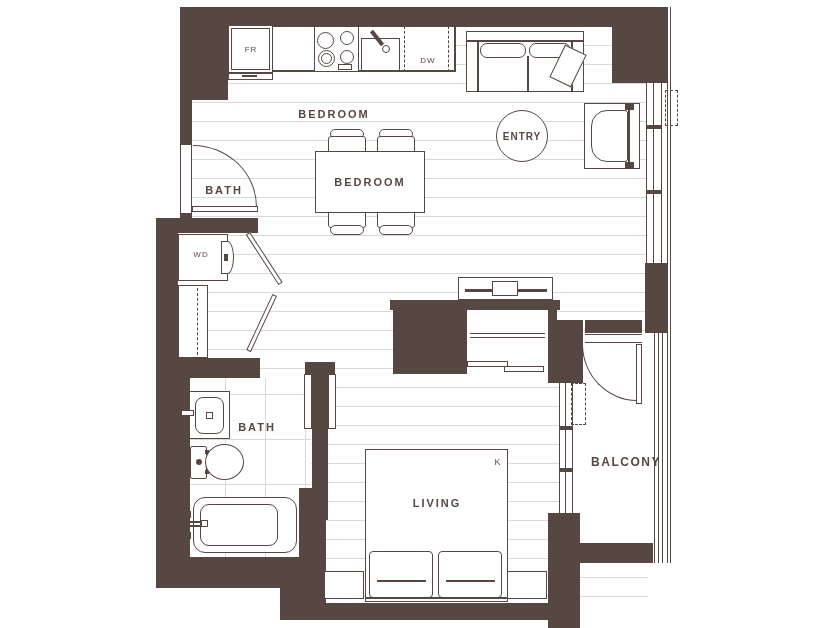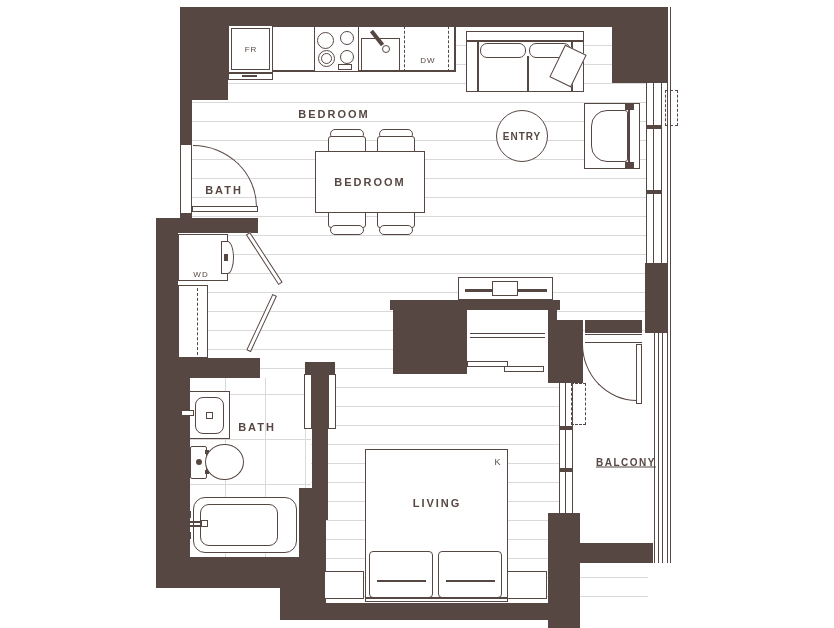--- a/index.html
+++ b/index.html
@@ -142,21 +142,21 @@
   <div class="b" style="left:330px;top:225px;width:34px;height:10px;border-radius:5px;"></div>
   <div class="b" style="left:377px;top:210px;width:38px;height:18px;border-radius:3px;"></div>
   <div class="b" style="left:379px;top:225px;width:34px;height:10px;border-radius:5px;"></div>
 
   <div class="b" style="left:315px;top:151px;width:110px;height:62px;"></div>
   <div class="lab" style="left:370px;top:182px;">BEDROOM</div>
 
   <div class="b" style="left:178px;top:234px;width:50px;height:47px;"></div>
   <div class="bt" style="left:221px;top:241px;width:13px;height:33px;border-radius:0 50% 50% 0 / 0 50% 50% 0;"></div>
   <div class="l" style="left:224px;top:254px;width:4px;height:7px;"></div>
-  <div class="slab" style="left:201px;top:274px;">WD</div>
+  <div class="slab" style="left:201px;top:254px;">WD</div>
   <div class="bt" style="left:178px;top:285px;width:30px;height:73px;"></div>
   <div class="abs" style="left:197px;top:288px;width:1px;height:67px;border-left:1px dashed var(--wall);"></div>
   <div class="bt" style="left:250px;top:232px;width:60px;height:5px;transform-origin:0 0;transform:rotate(57deg);"></div>
   <div class="bt" style="left:277px;top:296px;width:62px;height:5px;transform-origin:0 0;transform:rotate(115deg);"></div>
 
   <div class="bt" style="left:304px;top:374px;width:8px;height:55px;"></div>
   <div class="bt" style="left:328px;top:374px;width:8px;height:55px;"></div>
 
   <div class="b" style="left:458px;top:277px;width:95px;height:23px;"></div>
   <div class="l" style="left:465px;top:289px;width:82px;height:3px;"></div>
@@ -191,15 +191,15 @@
   <div class="l" style="left:446px;top:580px;width:49px;height:1.5px;"></div>
   <div class="l" style="left:366px;top:597px;width:141px;height:1.5px;"></div>
   <div class="slab" style="left:498px;top:462px;font-size:9px;">K</div>
   <div class="b" style="left:324px;top:571px;width:40px;height:28px;"></div>
   <div class="b" style="left:507px;top:571px;width:40px;height:28px;"></div>
 
   <div class="lab" style="left:334px;top:114px;">BEDROOM</div>
   <div class="lab" style="left:224px;top:190px;">BATH</div>
   <div class="lab" style="left:257px;top:427px;">BATH</div>
   <div class="lab" style="left:437px;top:503px;">LIVING</div>
-  <div class="lab" style="left:626px;top:462px;font-size:10px;letter-spacing:1.5px;text-decoration:underline;">BALCONY</div>
+  <div class="lab" style="left:626px;top:462px;font-size:12px;letter-spacing:1.5px;">BALCONY</div>
 
 </div>
 
 </body></html>

